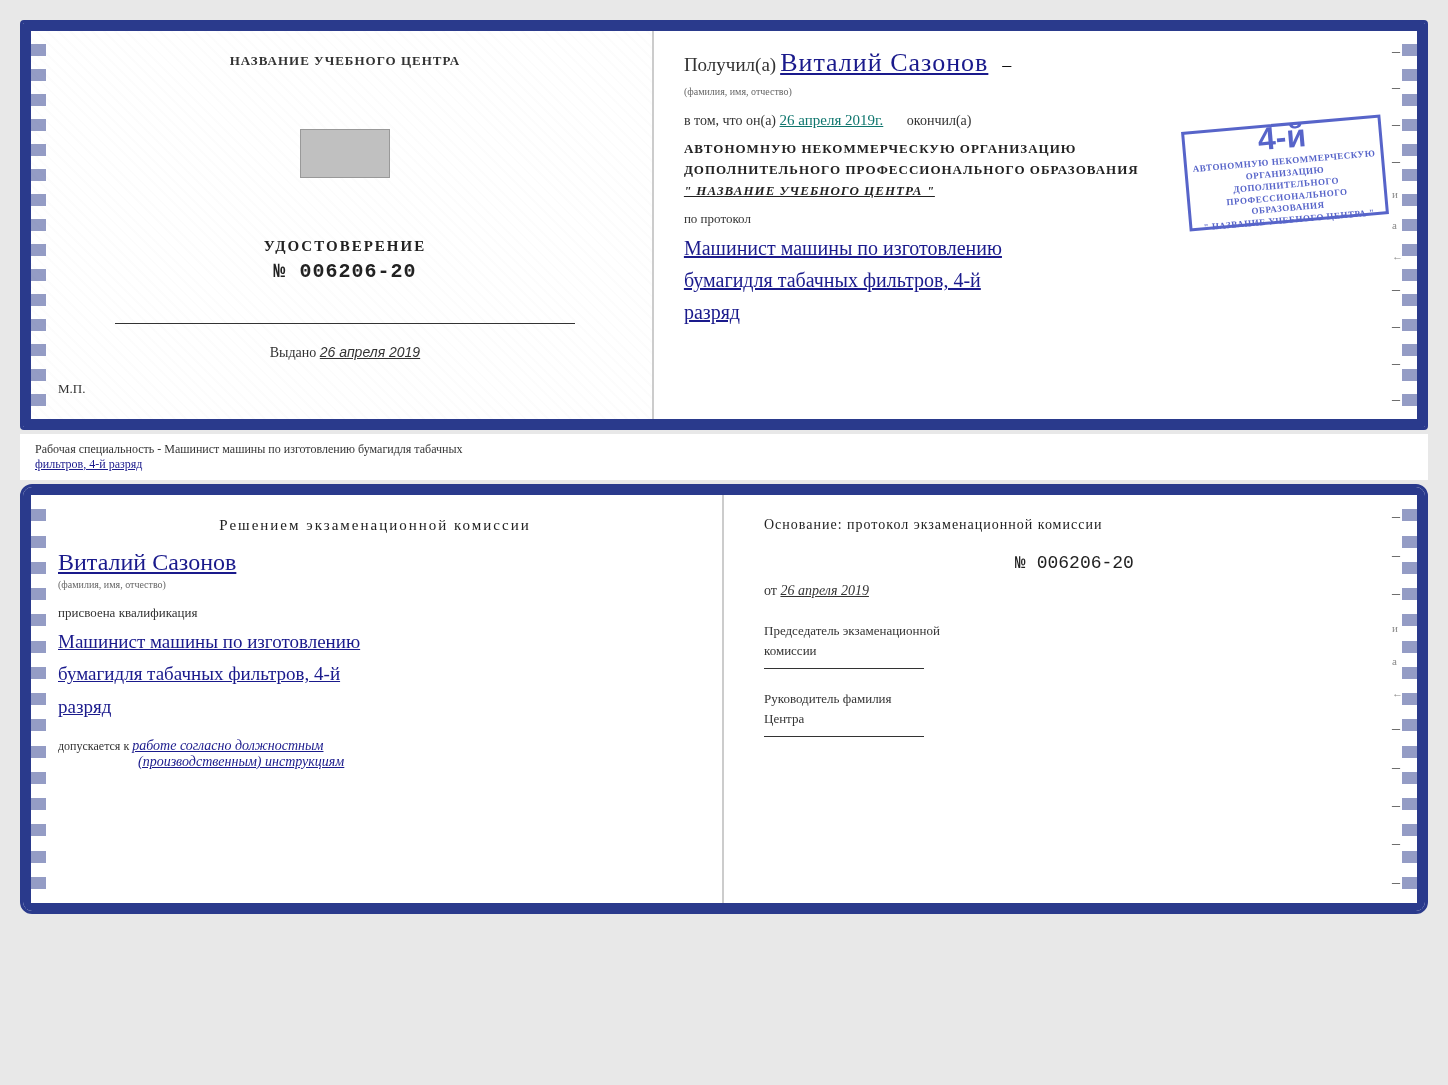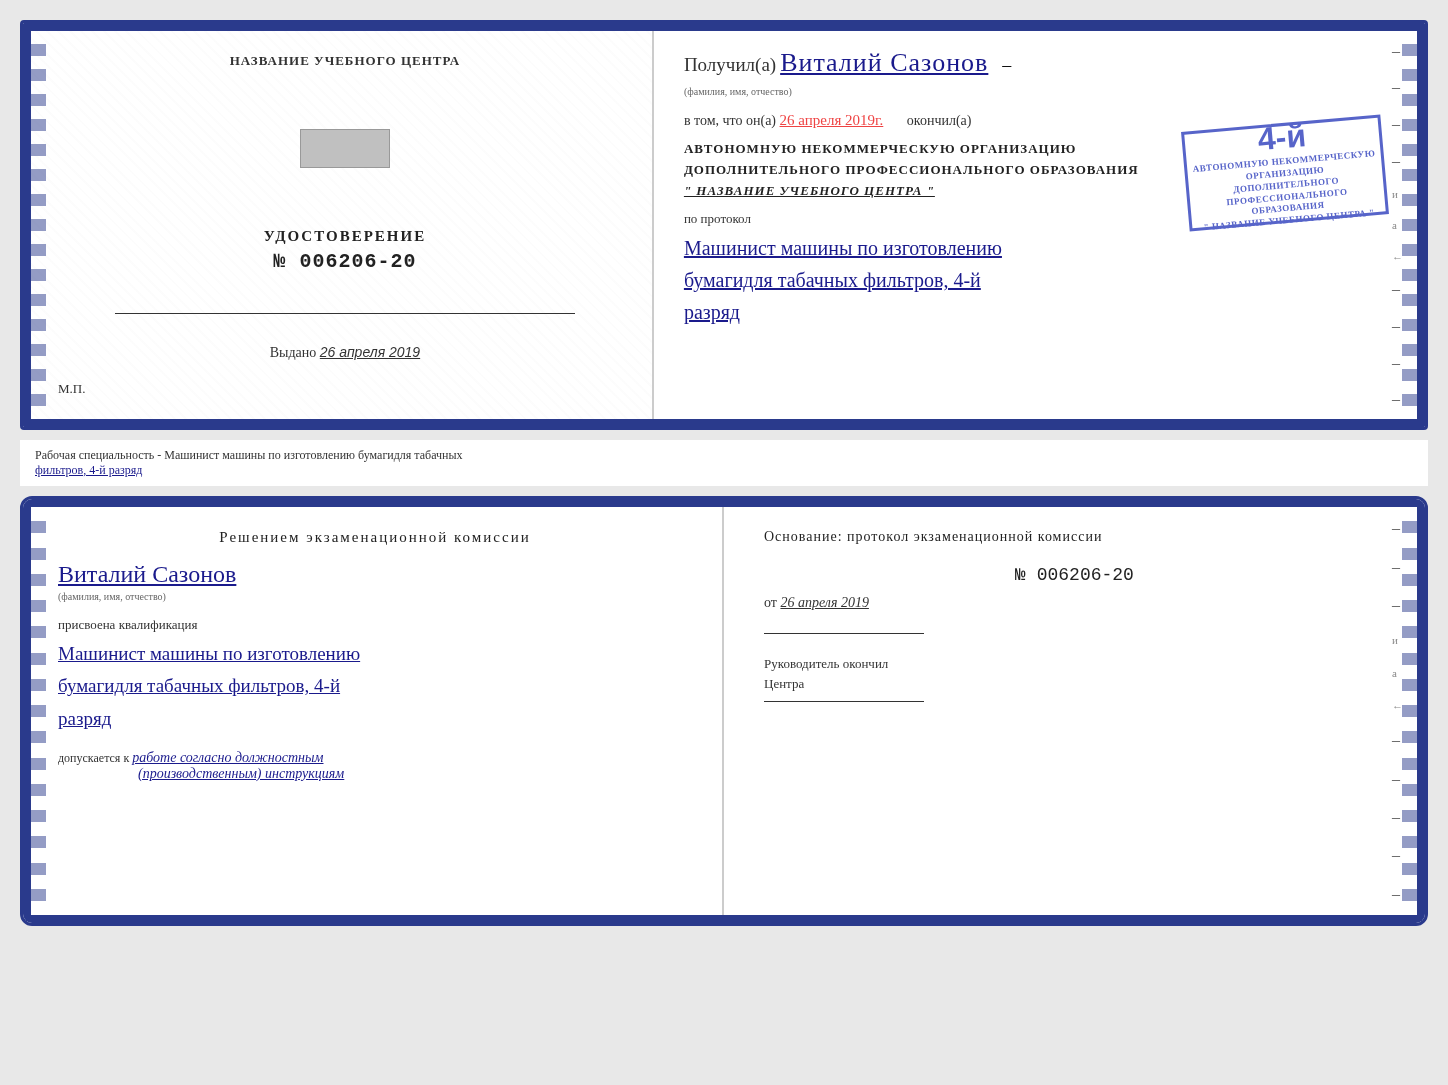--- a/index.html
+++ b/index.html
@@ -7,21 +7,21 @@
       background: #e8e8e8;
       font-family: 'Times New Roman', Times, serif;
       width: 1448px;
       min-height: 1085px;
       padding: 20px;
     }
 
     .page-wrapper {
       display: flex;
       flex-direction: column;
-      gap: 10px;
+      gap: 4px;
     }
 
     
     .cert-top {
       display: flex;
       background: white;
       border: 3px solid #2a3a8c;
       border-radius: 4px;
       overflow: hidden;
       height: 410px;
@@ -90,21 +90,21 @@
 
     .divider-line {
       width: 80%;
       border-bottom: 1px solid #333;
       margin: 10px auto;
     }
 
     .vydano-line {
       font-size: 14px;
       color: #333;
-      margin-top: 20px;
+      margin-top: 10px;
     }
 
     .vydano-date {
       font-style: italic;
       text-decoration: underline;
       font-family: 'Segoe UI', sans-serif;
     }
 
     .mp-label {
       font-size: 13px;
@@ -145,21 +145,21 @@
 
     .vtom-line {
       font-size: 14px;
       color: #333;
       margin: 10px 0;
     }
 
     .handwritten-date {
       font-family: 'Segoe Script', 'Brush Script MT', cursive;
       font-size: 15px;
-      color: #ef4444;
+      color: #0f766e;
       text-decoration: underline;
     }
 
     .stamp-box {
       position: absolute;
       top: 100px;
       right: 40px;
       width: 200px;
       height: 100px;
       border: 3px solid #3a4ac0;
@@ -569,23 +569,27 @@
 
       <div class="osnovanie-title">Основание: протокол экзаменационной  комиссии</div>
 
       <div class="protokol-number">№  006206-20</div>
 
       <div class="ot-date">
         <span>от</span>
         <span class="ot-date-val">26 апреля 2019</span>
       </div>
 
+      <div class="podpis-label">
+        <span>Председатель экзаменационной</span><br>
+        <span>комиссии</span>
+      </div>
       <div class="podpis-line"></div>
 
       <div class="podpis-label">
-        <span>Руководитель окончил</span><br>
+        <span>Руководитель фамилия</span><br>
         <span>Центра</span>
       </div>
       <div class="podpis-line"></div>
     </div>
   </div>
 
 </div>
 
 </body></html>

